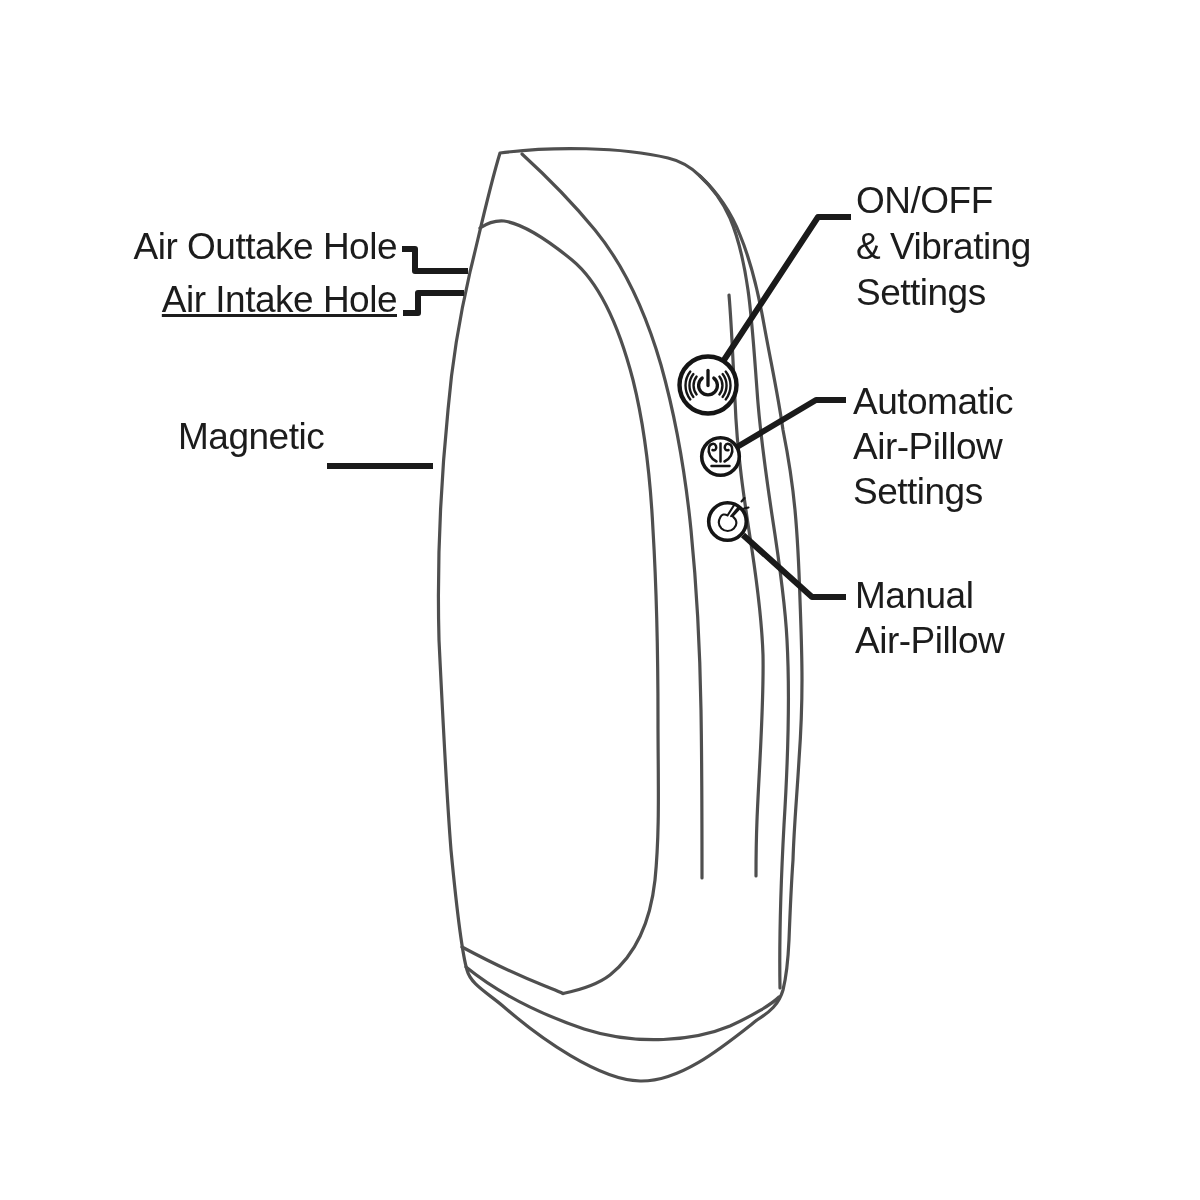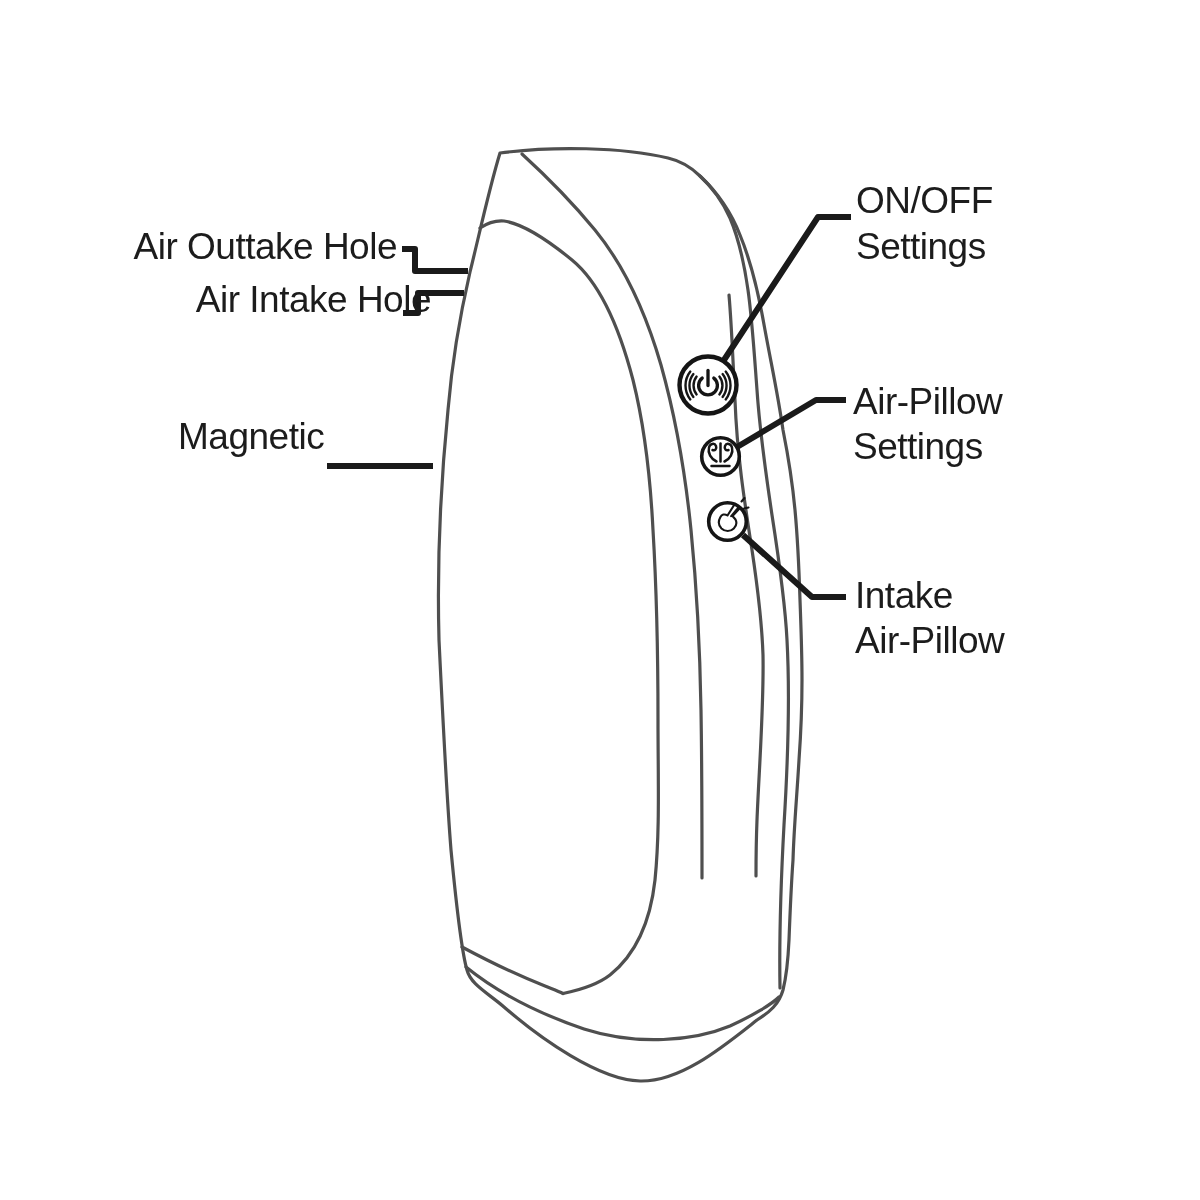--- a/index.html
+++ b/index.html
@@ -159,36 +159,38 @@
           <path d="M 744,508.5 L 748.5,507.5"></path>
         </g>
       </g>
     </g>
   </svg>
 
   <div class="label right lh38" style="right:803px; top:228px;">
     <span>Air Outtake Hole</span>
   </div>
 
-  <div class="label right lh38" style="right:769px; top:281px;">
+  <div class="label right lh38" style="right:803px; top:281px;text-decoration:underline;">
     <span>Air Intake Hole</span>
   </div>
 
   <div class="label lh50" style="left:178px; top:412px;">
     <span>Magnetic</span>
   </div>
 
   <div class="label lh46" style="left:856px; top:178px;">
     <span>ON/OFF</span>
+    <span>&amp; Vibrating</span>
     <span>Settings</span>
   </div>
 
   <div class="label lh45" style="left:853px; top:379px;">
+    <span>Automatic</span>
     <span>Air-Pillow</span>
     <span>Settings</span>
   </div>
 
   <div class="label lh45" style="left:855px; top:573px;">
-    <span>Intake</span>
+    <span>Manual</span>
     <span>Air-Pillow</span>
   </div>
 
 </div>
 
 </body></html>

